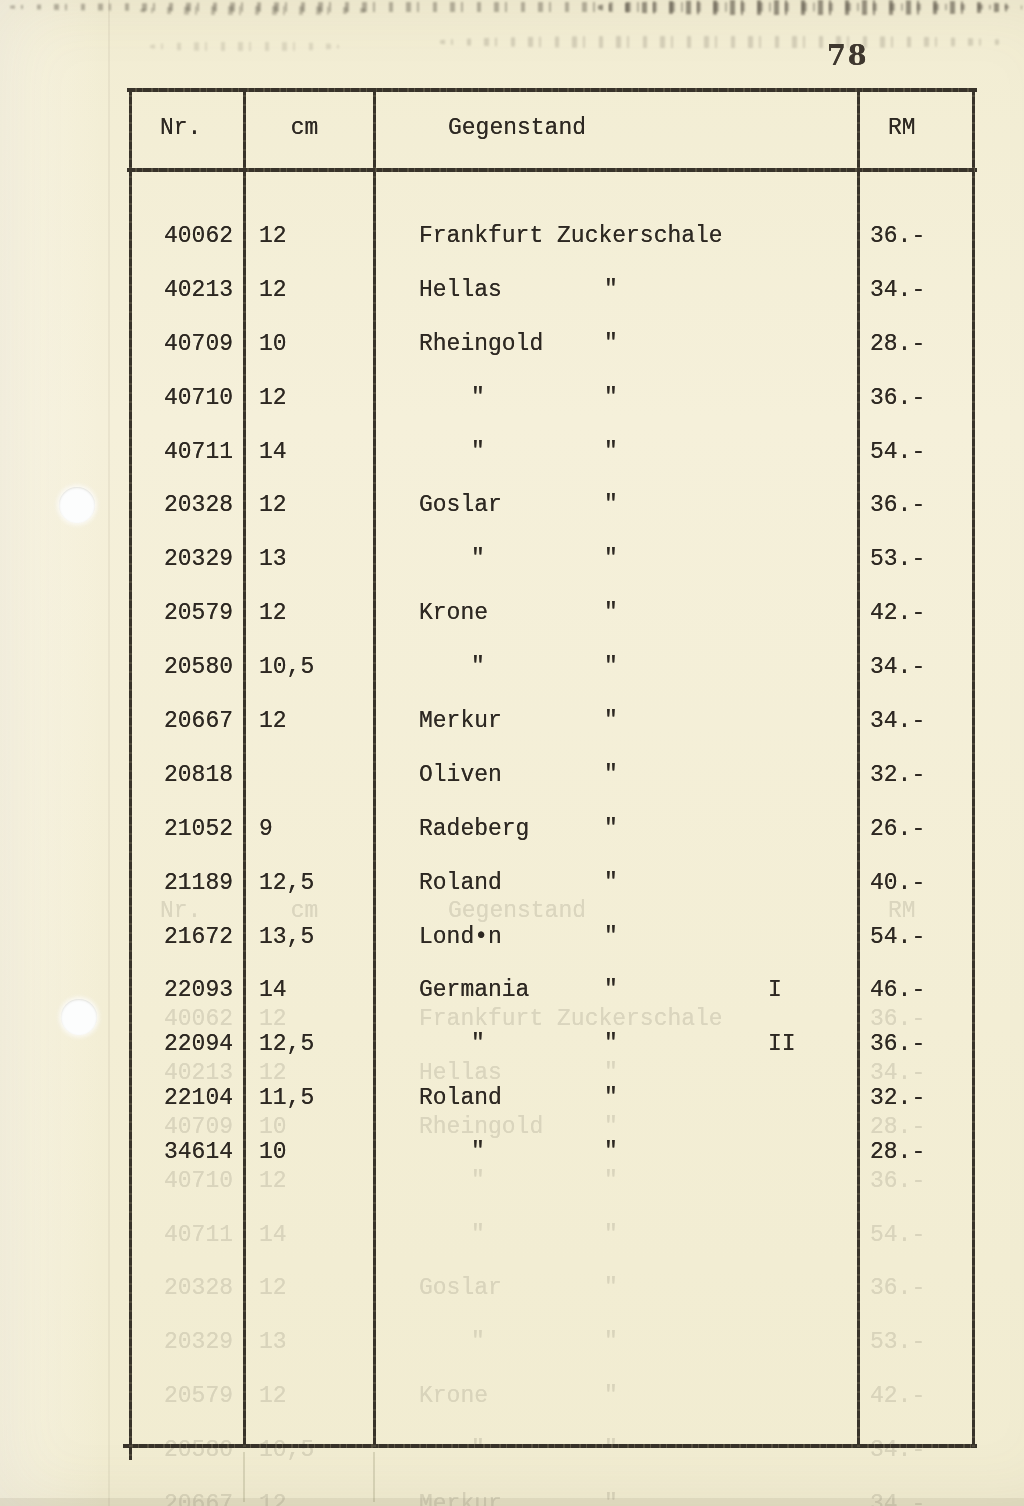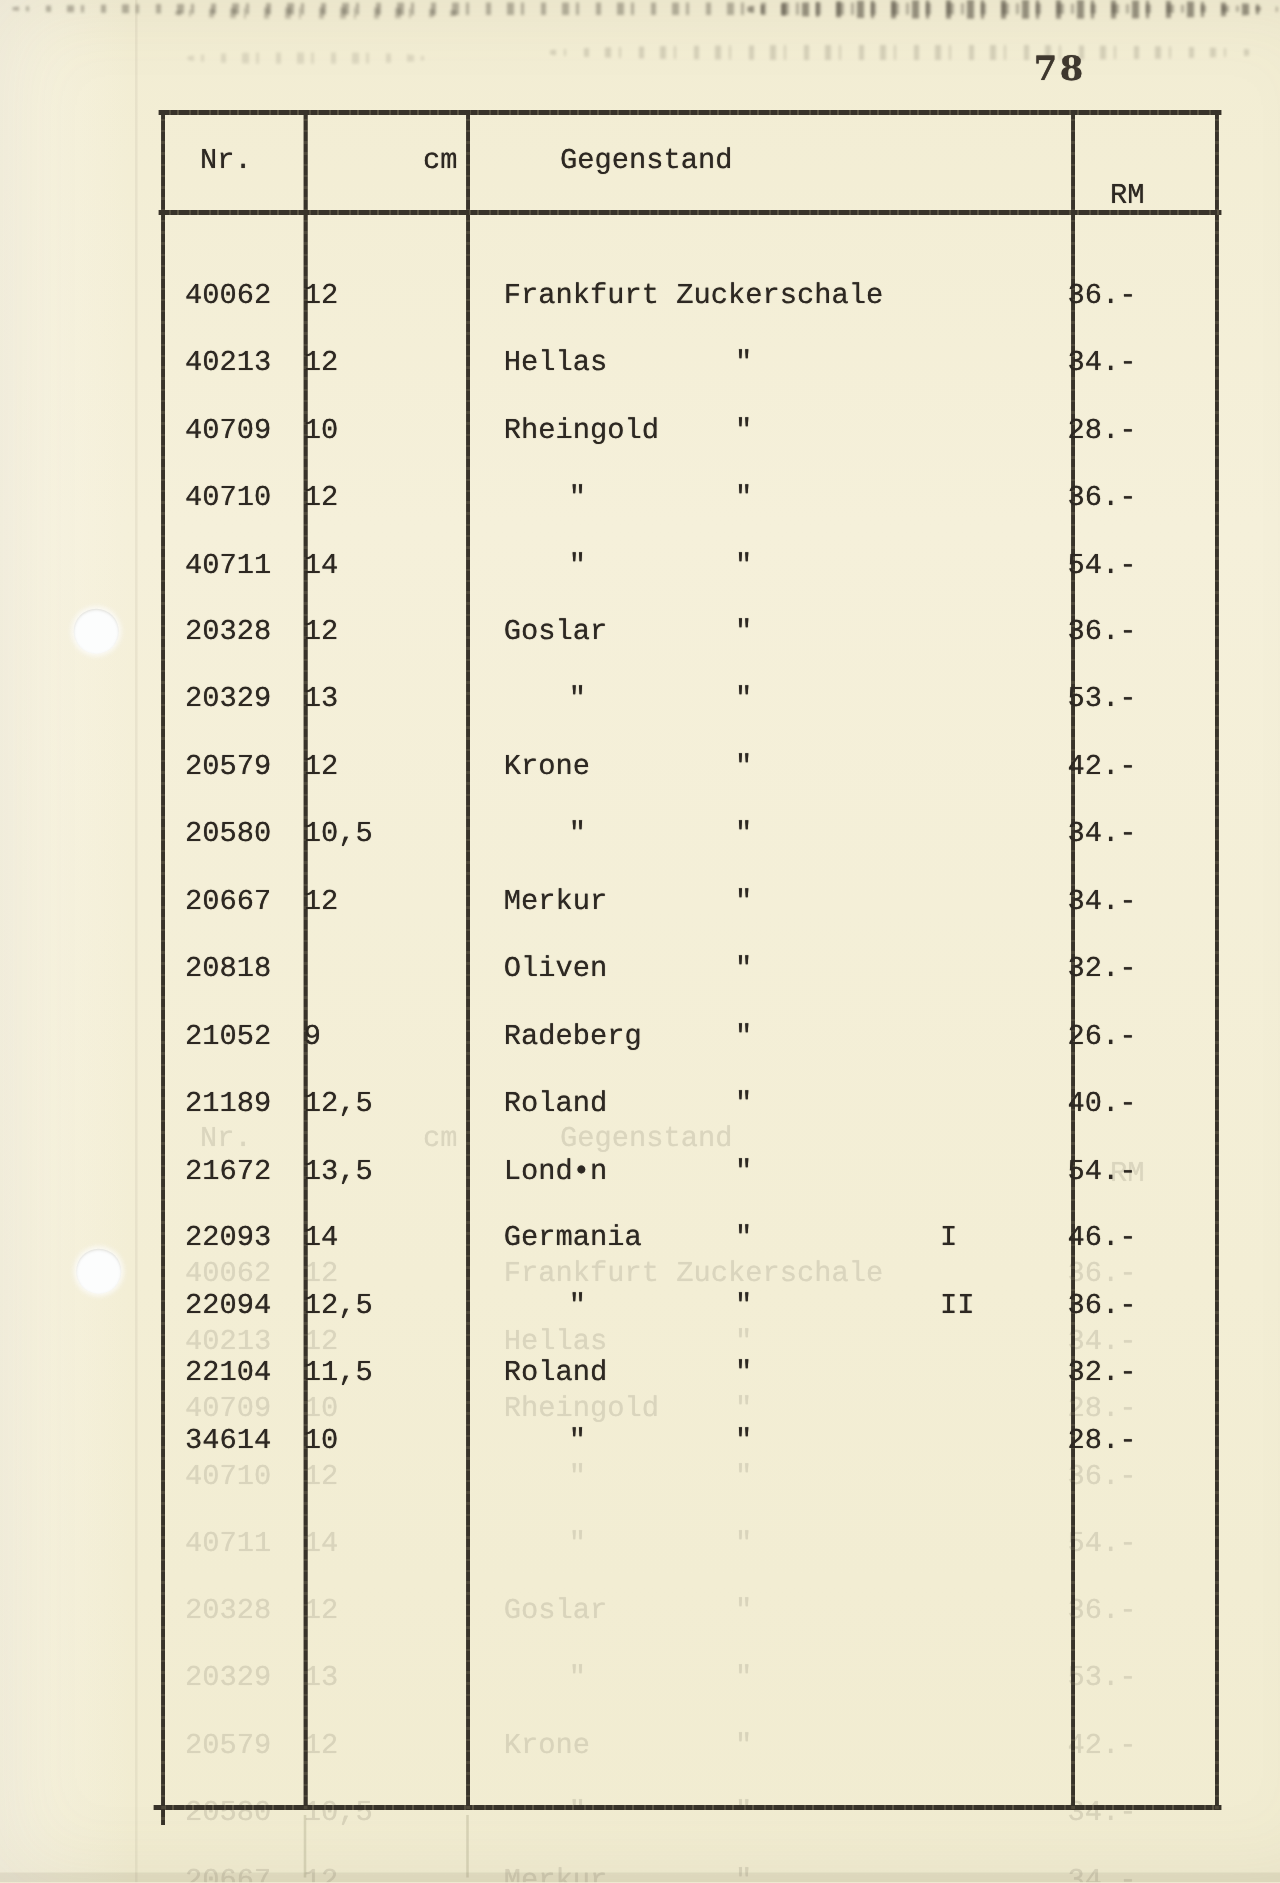--- a/index.html
+++ b/index.html
@@ -54,26 +54,26 @@
   .v2{left:244px;top:0;bottom:0;width:3px;}
   .v3{left:728px;top:0;bottom:0;width:3px;}
   .h-under{left:-2px;right:-2px;top:80px;height:4px;}
 
   .header-row{position:absolute;left:0;right:0;top:0;height:80px;line-height:80px;}
   .header-row span, .row span{
     position:absolute;top:0;height:100%;white-space:pre;
     text-shadow:0 0 .6px rgba(45,40,34,.85);
   }
   .hc-nr{left:31px;}
-  .hc-cm{left:114px;width:123px;text-align:right;}
+  .hc-cm{left:114px;width:123px;text-align:center;}
   .hc-gg{left:319px;}
-  .hc-rm{left:759px;margin-top:28px;}
+  .hc-rm{left:759px;}
 
   .rows{position:absolute;left:0;right:0;top:122px;}
-  .row{position:relative;height:53.9px;line-height:53.9px;}
+  .row{position:relative;height:53.9px;line-height:53.9px;margin-left:16px;}
   .c-nr{left:19px;}
   .c-cm{left:114px;width:130px;text-align:left;}
   .c-name{left:274px;}
   .c-name-ditto{left:326px;}
   .c-suffix{left:459px;}
   .c-roman{left:623px;}
   .c-rm{left:725px;}
 
   
   .ghost{position:absolute;left:129px;top:871px;width:846px;height:635px;

